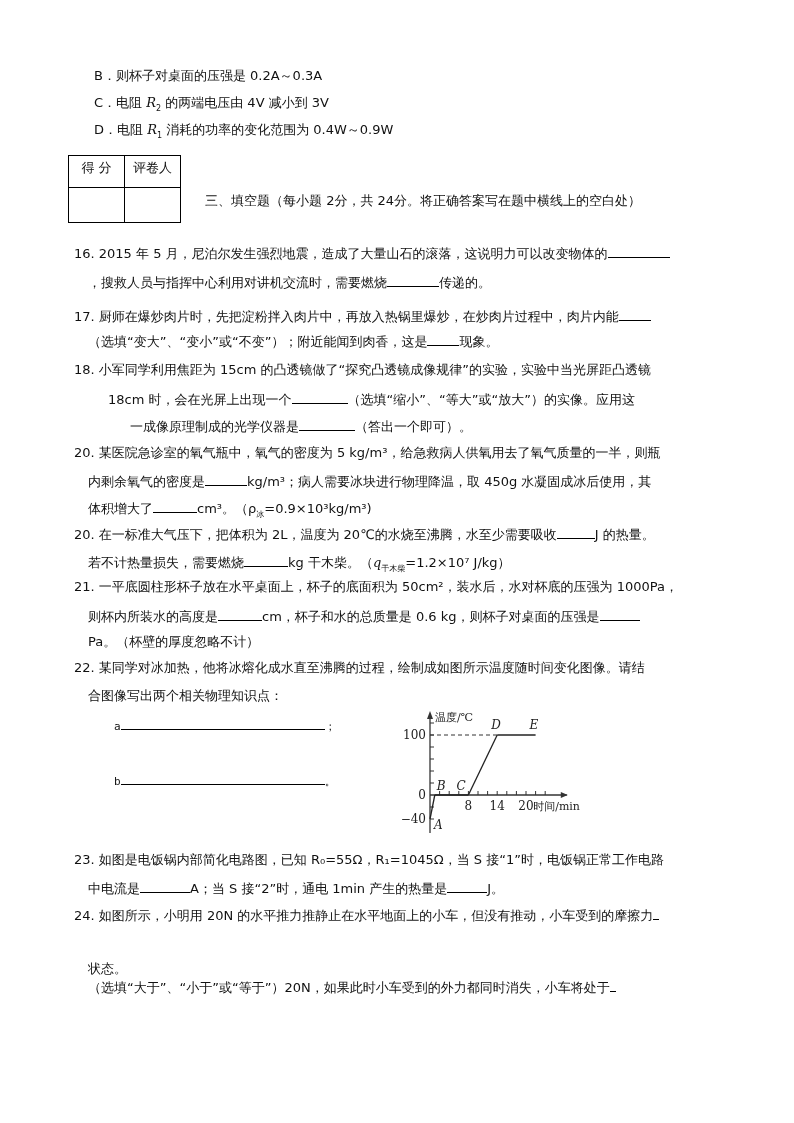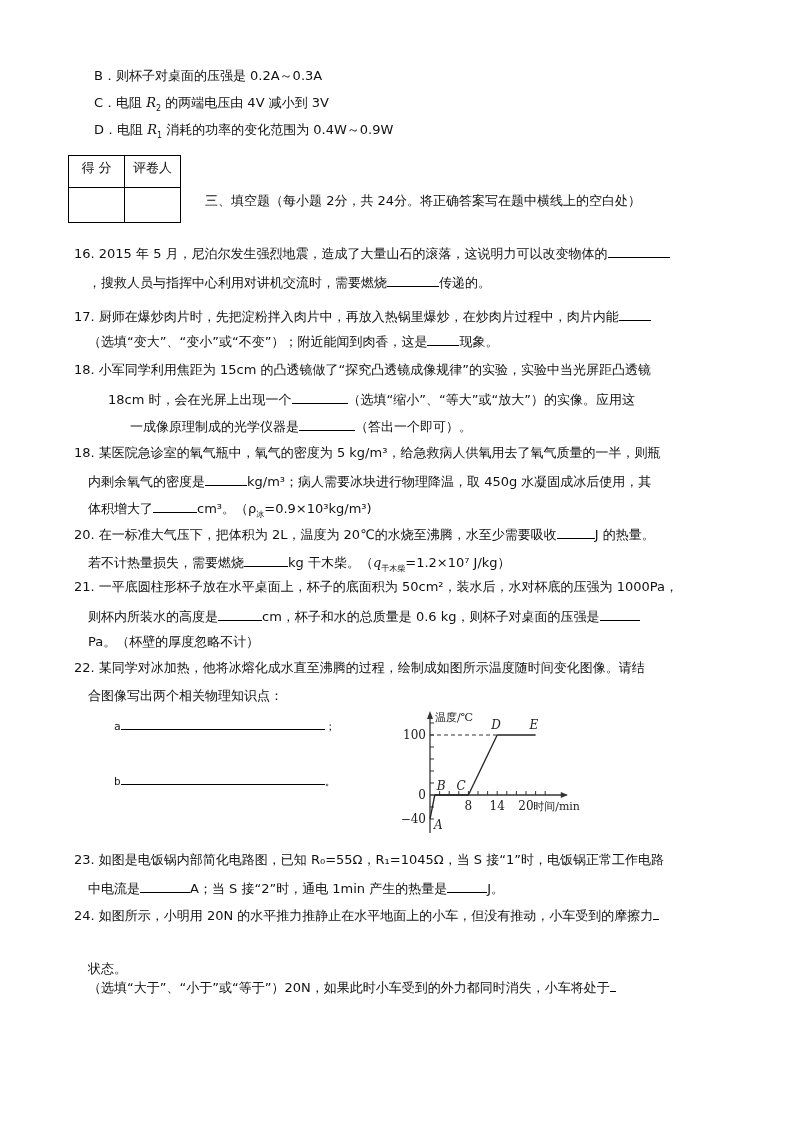--- a/index.html
+++ b/index.html
@@ -68,21 +68,21 @@
   <span>18. 小军同学利用焦距为 15cm 的凸透镜做了“探究凸透镜成像规律”的实验，实验中当光屏距凸透镜</span>
 </div>
 <div class="line" style="left:88px; top:390px;margin-left:20px;">
   <span>18cm 时，会在光屏上出现一个</span><span class="blank" style="width:56px;"></span><span>（选填“缩小”、“等大”或“放大”）的实像。应用这</span>
 </div>
 <div class="line" style="left:88px; top:417px;margin-left:42px;">
   <span>一成像原理制成的光学仪器是</span><span class="blank" style="width:56px;"></span><span>（答出一个即可）。</span>
 </div>
 
 <div class="line" style="left:74px; top:445px;">
-  <span>18. 某医院急诊室的氧气瓶中，氧气的密度为 5 kg/m³，给急救病人供氧用去了氧气质量的一半，则瓶</span>
+  <span>20. 某医院急诊室的氧气瓶中，氧气的密度为 5 kg/m³，给急救病人供氧用去了氧气质量的一半，则瓶</span>
 </div>
 <div class="line" style="left:88px; top:472px;">
   <span>内剩余氧气的密度是</span><span class="blank" style="width:42px;"></span><span>kg/m³；病人需要冰块进行物理降温，取 450g 水凝固成冰后使用，其</span>
 </div>
 <div class="line" style="left:88px; top:499px;">
   <span>体积增大了</span><span class="blank" style="width:44px;"></span><span>cm³。（ρ</span><sub>冰</sub><span>=0.9×10³kg/m³)</span>
 </div>
 
 <div class="line" style="left:74px; top:525px;">
   <span>20. 在一标准大气压下，把体积为 2L，温度为 20℃的水烧至沸腾，水至少需要吸收</span><span class="blank" style="width:38px;"></span><span>J 的热量。</span>

